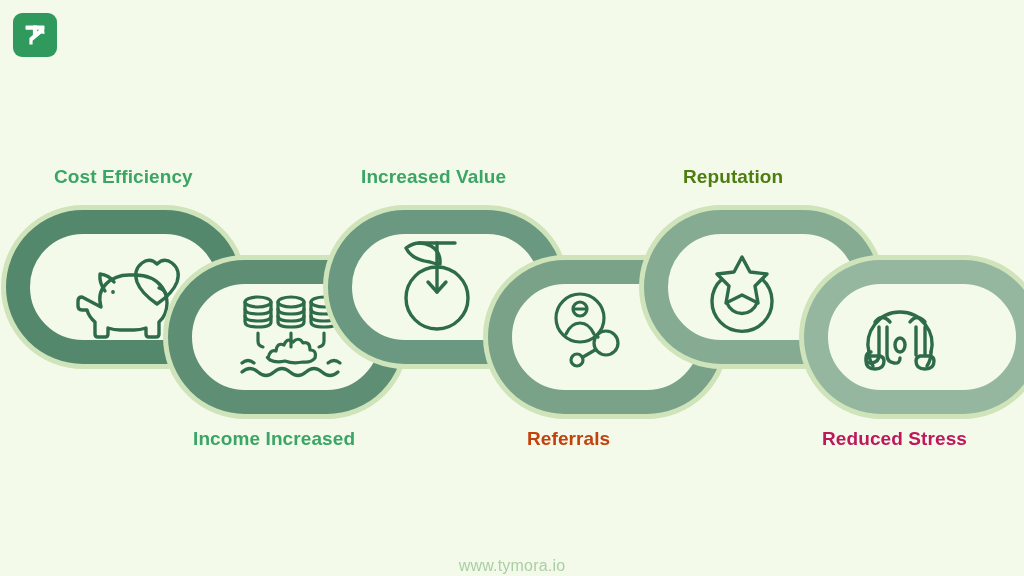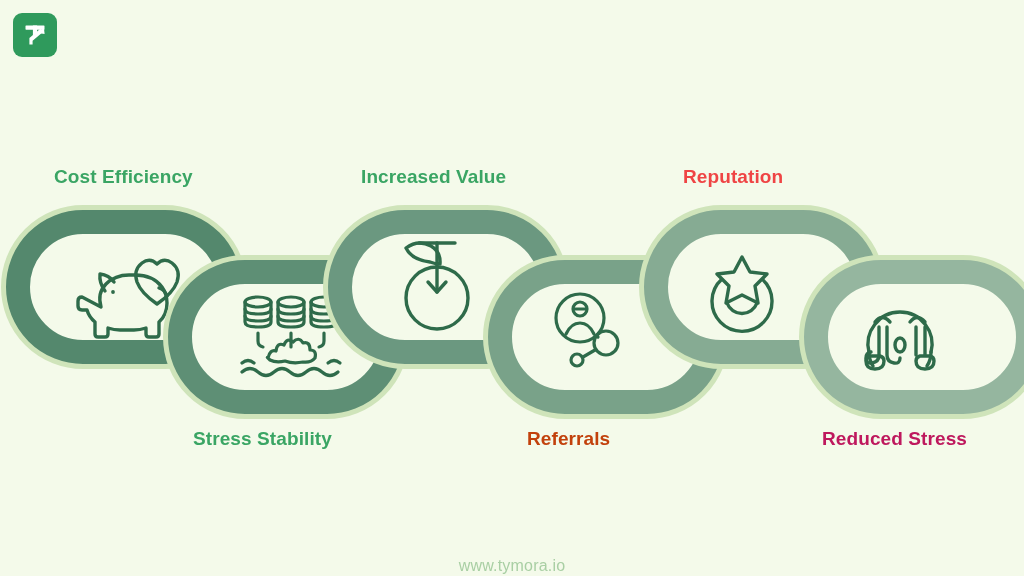--- a/index.html
+++ b/index.html
@@ -189,19 +189,19 @@
       <path d="M866 361 q0 8 9 8 q9 0 9 -8 q0 -4 -4 -5 l-10 0 q-4 1 -4 5 Z"></path>
       <path d="M916 361 q0 8 9 8 q9 0 9 -8 q0 -4 -4 -5 l-10 0 q-4 1 -4 5 Z"></path>
       <path d="M916 327 l0 28"></path>
       <path d="M925 327 l0 28"></path>
     </g>
   </g>
 </svg>
 </div>
 
 <div class="label lbl-cost" style="color: rgb(58, 165, 100);">Cost Efficiency</div>
-<div class="label lbl-income" style="color: rgb(58, 165, 100);">Stress Stability</div>
+<div class="label lbl-income" style="color: rgb(58, 165, 100);">Income Increased</div>
 <div class="label lbl-value" style="color: rgb(58, 165, 100);">Increased Value</div>
 <div class="label lbl-referrals" style="color: #c2410c;">Referrals</div>
-<div class="label lbl-rep" style="color: #ef4444;">Reputation</div>
+<div class="label lbl-rep" style="color: #4d7c0f;">Reputation</div>
 <div class="label lbl-stress" style="color: #be185d;">Reduced Stress</div>
 
 <div id="footer" style="color: rgb(169, 207, 164);">www.tymora.io</div>
 
 </body></html>

